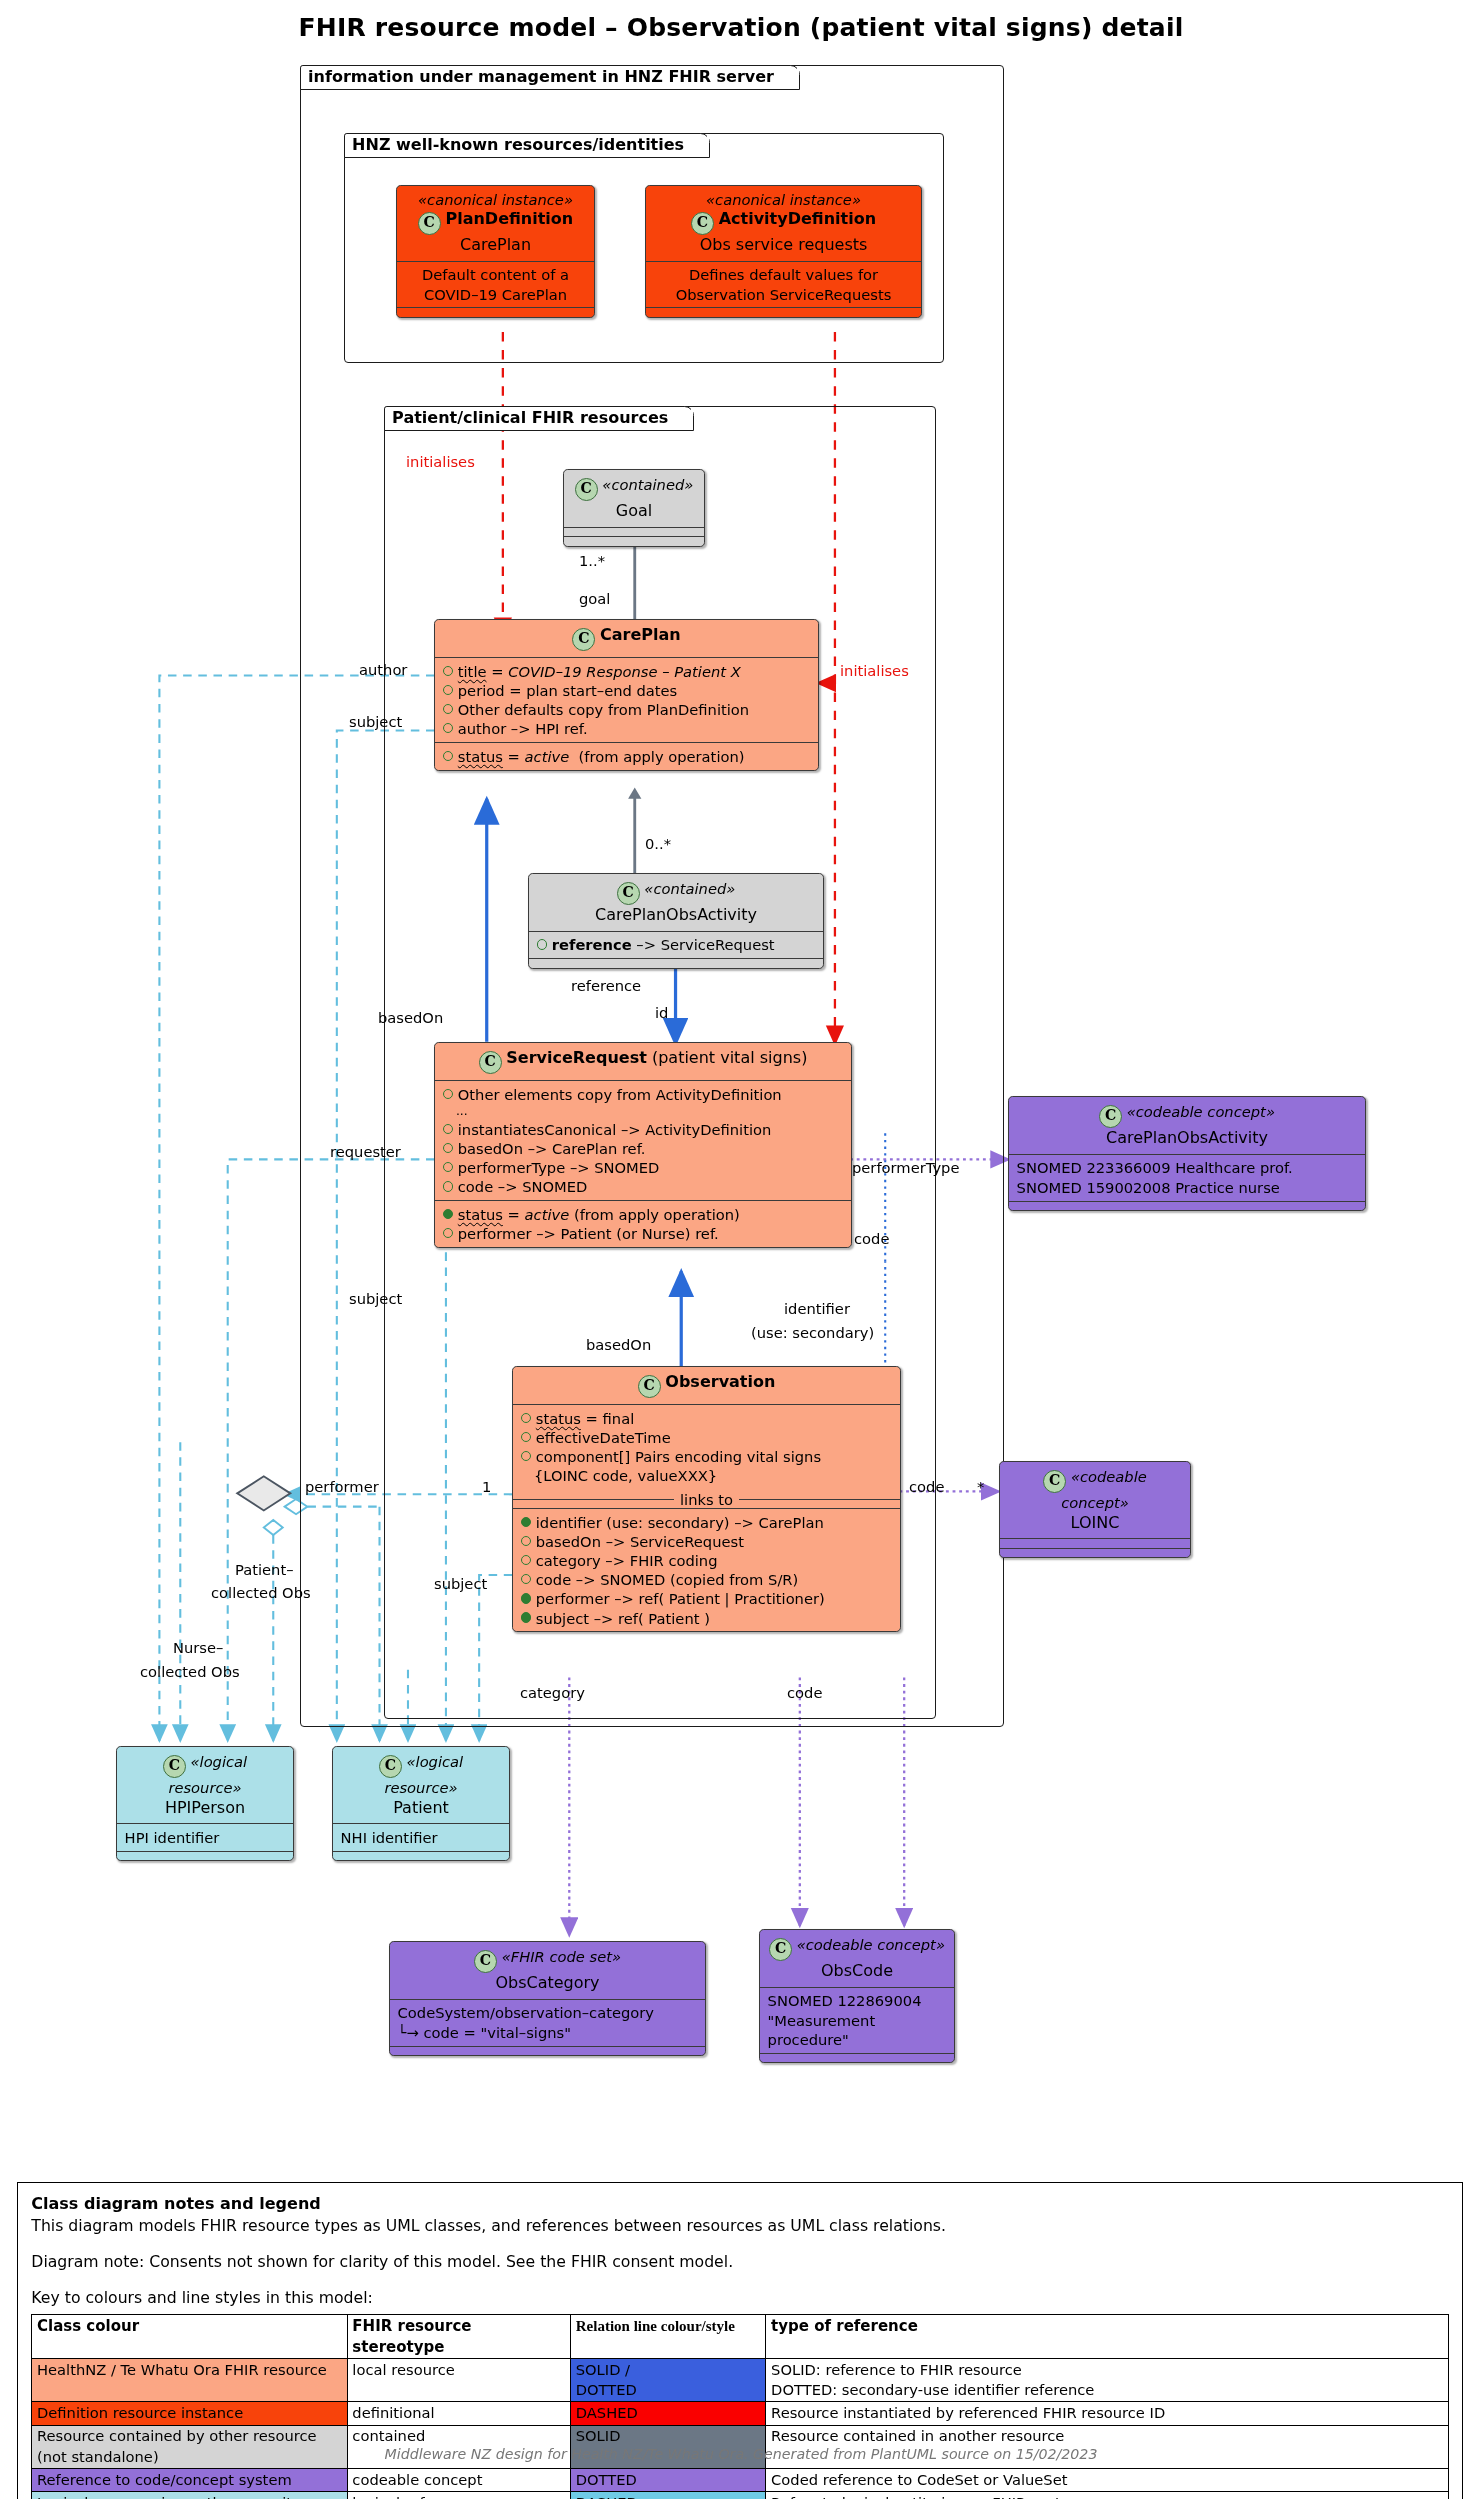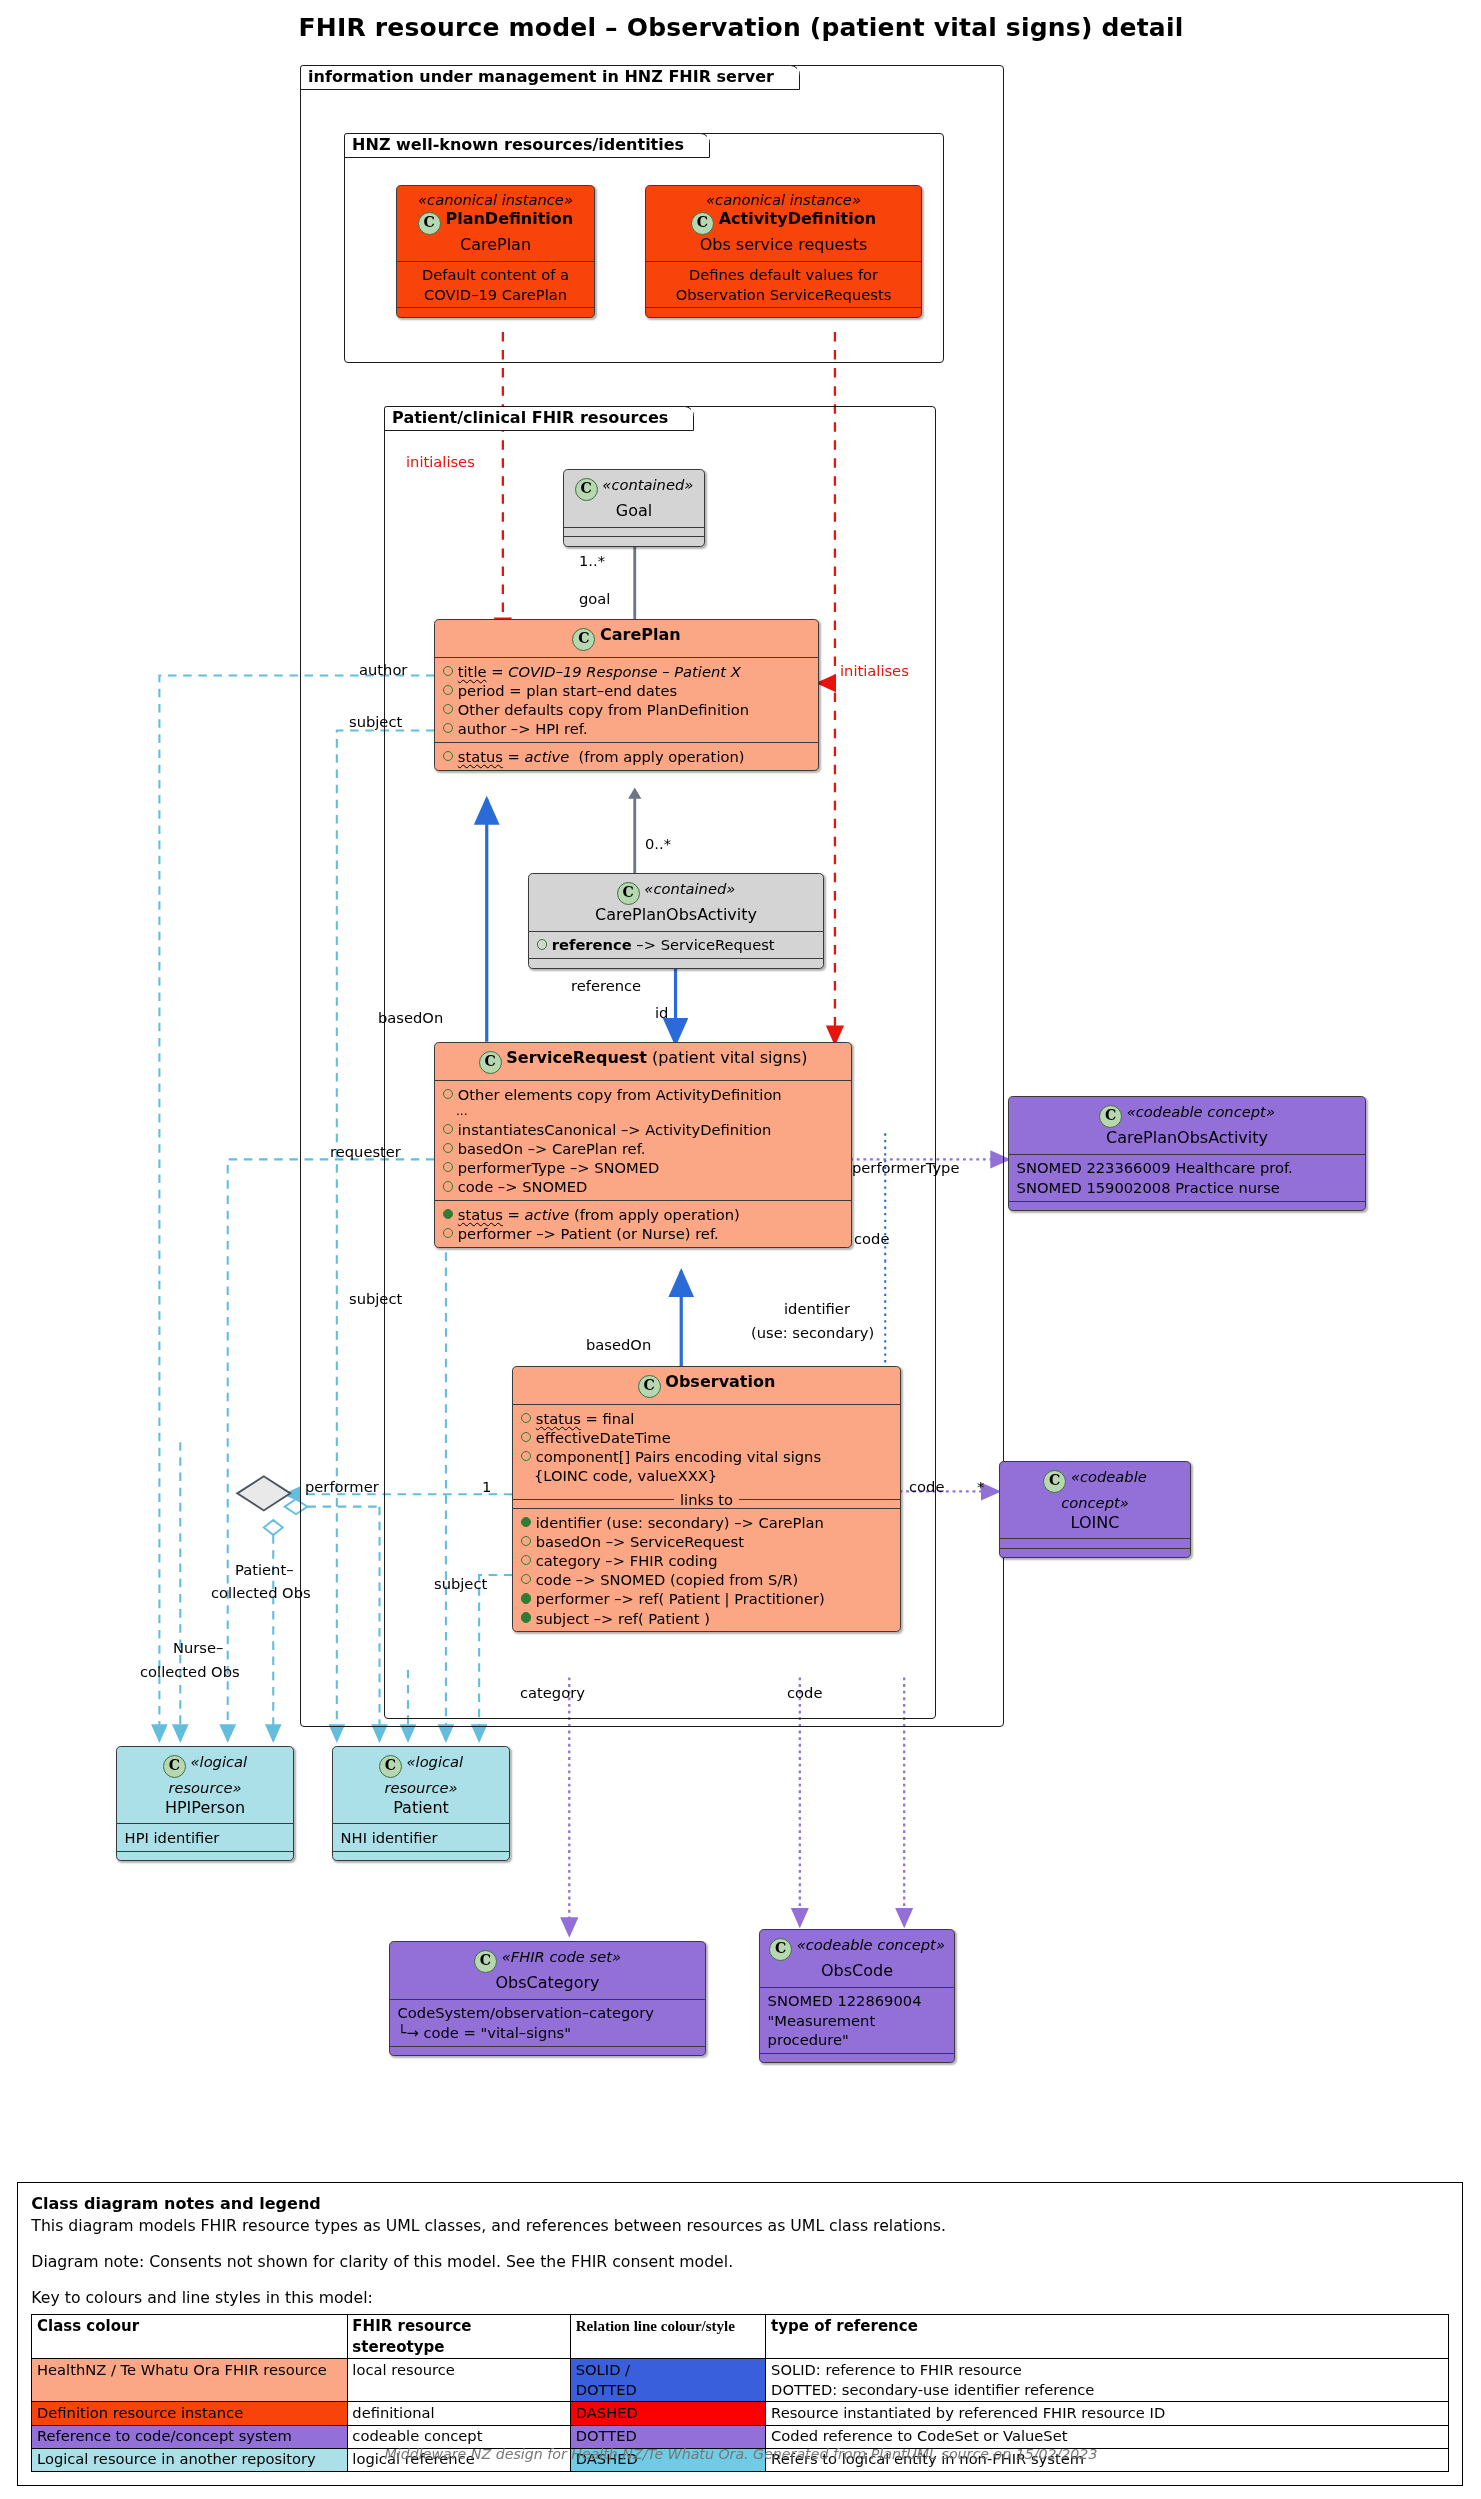--- a/index.html
+++ b/index.html
@@ -381,20 +381,26 @@
           <td style="background: rgb(58, 95, 221);">SOLID /<br>DOTTED</td>
           <td>SOLID: reference to FHIR resource<br>DOTTED: secondary-use identifier reference</td>
         </tr>
         <tr>
           <td style="background: rgb(248, 67, 11);">Definition resource instance</td>
           <td>definitional</td>
           <td style="background: rgb(250, 0, 0);">DASHED</td>
           <td>Resource instantiated by referenced FHIR resource ID</td>
         </tr>
         <tr>
+          <td style="background: rgb(212, 212, 212);">Resource contained by other resource<br>(not standalone)</td>
+          <td>contained</td>
+          <td style="background: rgb(107, 119, 133);">SOLID</td>
+          <td>Resource contained in another resource</td>
+        </tr>
+        <tr>
           <td style="background: rgb(147, 112, 216);">Reference to code/concept system</td>
           <td>codeable concept</td>
           <td style="background: rgb(147, 112, 216);">DOTTED</td>
           <td>Coded reference to CodeSet or ValueSet</td>
         </tr>
         <tr>
           <td style="background: rgb(172, 224, 232);">Logical resource in another repository</td>
           <td>logical reference</td>
           <td style="background: rgb(111, 203, 230);">DASHED</td>
           <td>Refers to logical entity in non-FHIR system</td>

